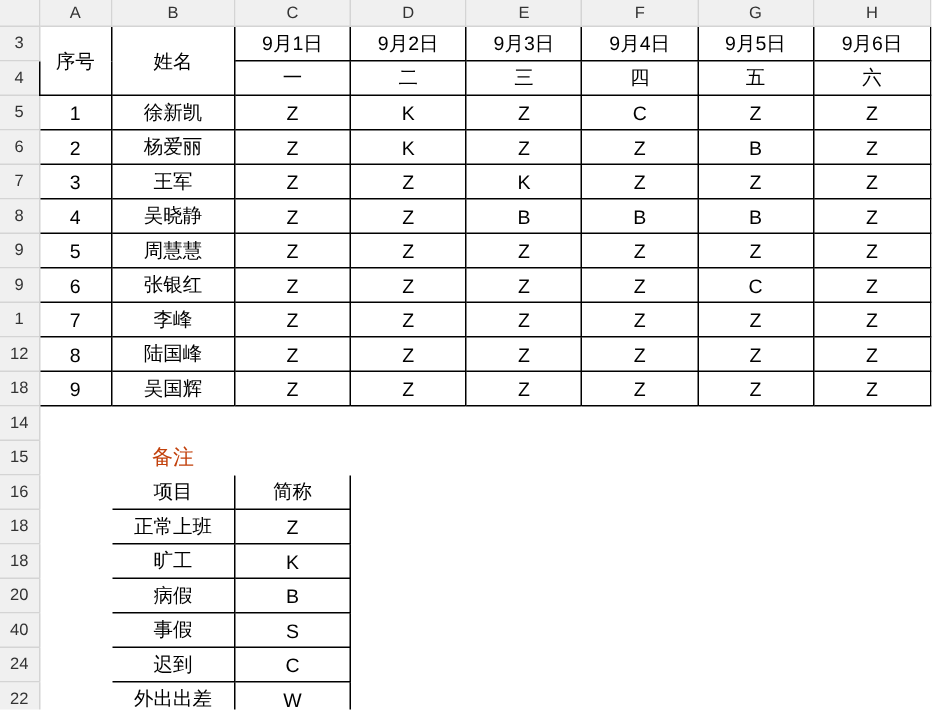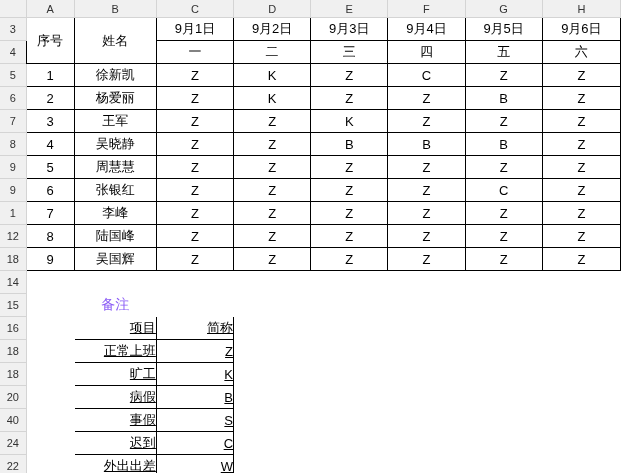--- a/index.html
+++ b/index.html
@@ -72,29 +72,28 @@
     font-size: 13px;
     font-weight: normal;
   }
   .cntext {
     font-size: 13px;
   }
   .zcell {
     font-size: 13px;
   }
   .remark {
-    color: #8b5cf6;
+    color: #c2410c;
     font-weight: bold;
     font-size: 14px;
     text-align: center;
   }
   .legend-cell {
     font-size: 13px;
-    text-align: right;
-    text-decoration: underline;
+    text-align: center;
   }
   .empty {
     background: #ffffff;
   }
 </style>
 </head>
 <body>
 
 <div class="sheet">
   <table class="grid">

